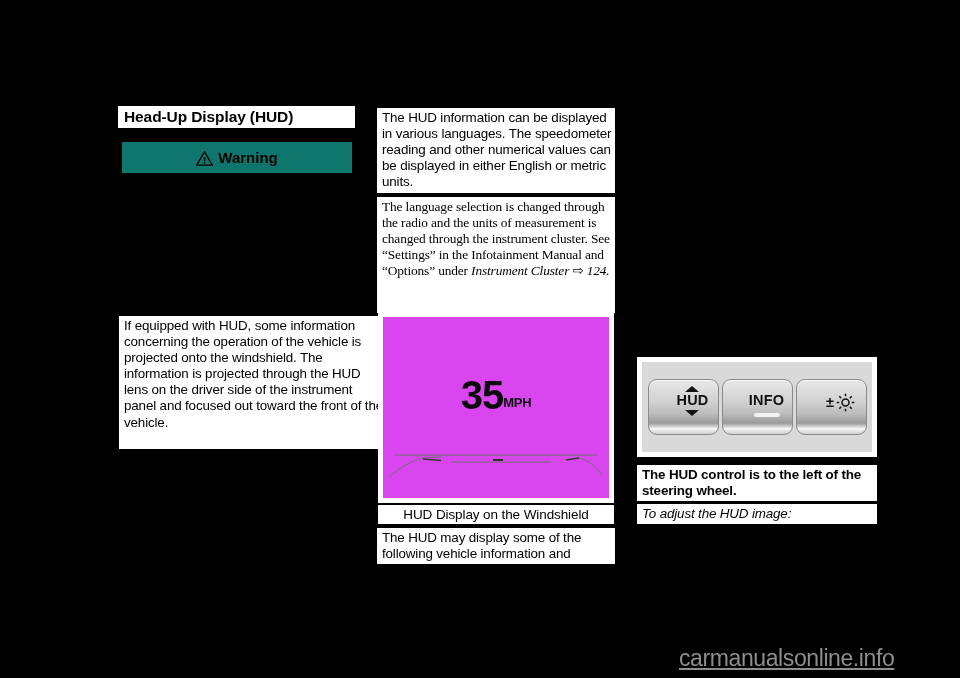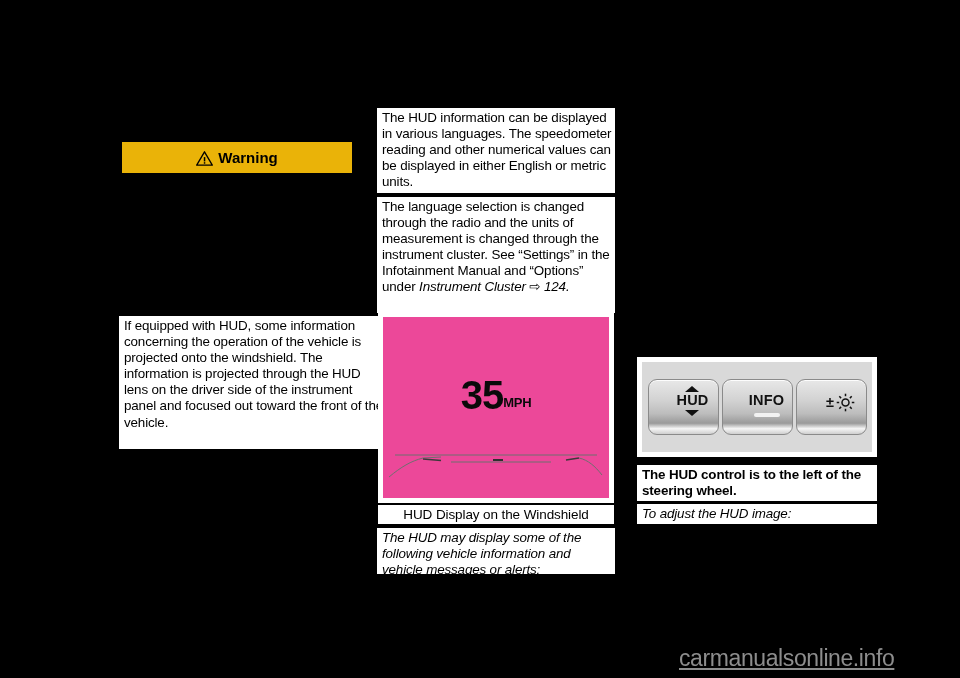--- a/index.html
+++ b/index.html
@@ -40,21 +40,21 @@
     font-weight: bold;
     font-size: 15.5px;
     line-height: 19px;
     padding: 1px 4px 2px 6px;
     letter-spacing: -0.1px;
   }
 
   
   .warnbar {
     position: absolute;
-    background: #eab308;
+    background: #0f766e;
     color: #000000;
     font-weight: bold;
     font-size: 15px;
     display: flex;
     align-items: center;
     justify-content: center;
     gap: 5px;
   }
   .warn-tri {
     display: inline-block;
@@ -66,21 +66,21 @@
 
   
   .figbox {
     position: absolute;
     background: #ffffff;
     padding: 5px;
   }
   .fig-inner {
     width: 100%;
     height: 100%;
-    background: #ec4899;
+    background: #d946ef;
     position: relative;
     overflow: hidden;
   }
   .speed {
     position: absolute;
     left: 0; right: 0;
     top: 56px;
     text-align: center;
     color: #0a0a0a;
     font-weight: bold;
@@ -177,37 +177,38 @@
     font-family: "Liberation Sans", sans-serif;
     letter-spacing: -0.4px;
     text-decoration: underline;
   }
 </style>
 </head>
 <body>
 
 <div id="page">
 
+  <div class="heading" style="left:118px; top:106px; width:237px; height:22px;">Head-Up Display (HUD)</div>
 
   <div class="warnbar" style="left:122px; top:142px; width:230px; height:31px;">
     <span class="warn-tri">
       <svg width="17" height="15" viewBox="0 0 17 15" aria-hidden="true">
         <path d="M8.5 0.8 L16.3 14.2 L0.7 14.2 Z" fill="none" stroke="#000" stroke-width="1.3" stroke-linejoin="round"></path>
         <rect x="7.8" y="6.1" width="1.5" height="4.3" fill="#000"></rect>
         <rect x="7.8" y="11.2" width="1.5" height="1.5" fill="#000"></rect>
       </svg>
     </span>
     <span>Warning</span>
   </div>
 
   <div class="txtblock" style="left:119px; top:316px; width:268px; height:133px;">If equipped with HUD, some information concerning the operation of the vehicle is projected onto the windshield. The information is projected through the HUD lens on the driver side of the instrument panel and focused out toward the front of the vehicle.</div>
 
   <div class="txtblock" style="left:377px; top:108px; width:238px; height:85px;">The HUD information can be displayed in various languages. The speedometer reading and other numerical values can be displayed in either English or metric units.</div>
 
-  <div class="txtblock" style="left:377px; top:197px; width:238px; height:116px;">
+  <div class="txtblock" style="left:377px; top:197px; width:238px; height:116px;font-family:Liberation Serif, serif;">
     <span>The language selection is changed through the radio and the units of measurement is changed through the instrument cluster. See “Settings” in the Infotainment Manual and “Options” under </span><span class="italic">Instrument Cluster</span><span class="italic" style="font-style:normal"> </span><span>⇨</span><span> </span><span class="italic">124</span><span class="italic">.</span>
   </div>
 
   <div class="figbox" style="left:378px; top:312px; width:236px; height:191px;">
     <div class="fig-inner">
       <div class="speed">
         <span class="num">35</span><span class="unit">MPH</span>
       </div>
       <svg width="226" height="181" viewBox="0 0 226 181" style="position:absolute;left:0;top:0">
         <line x1="12" y1="138" x2="214" y2="138" stroke="#6f6f6f" stroke-width="1"></line>
@@ -216,21 +217,21 @@
         <path d="M68 145 L 168 145" fill="none" stroke="#6f6f6f" stroke-width="1"></path>
         <path d="M110 143 L 120 143" fill="none" stroke="#2e2e2e" stroke-width="2"></path>
         <path d="M183 143 L 196 141" fill="none" stroke="#3a3a3a" stroke-width="1.4"></path>
         <path d="M196 141 C 205 143, 212 149, 219 158" fill="none" stroke="#6f6f6f" stroke-width="1"></path>
       </svg>
     </div>
   </div>
 
   <div class="fig-caption" style="left:378px; top:505px; width:236px; height:19px;">HUD Display on the Windshield</div>
 
-  <div class="txtblock" style="left:377px; top:528px; width:238px; height:46px;font-style:italic;">The HUD may display some of the following vehicle information and vehicle messages or alerts:</div>
+  <div class="txtblock" style="left:377px; top:528px; width:238px; height:36px;">The HUD may display some of the following vehicle information and vehicle messages or alerts:</div>
 
 
   <div class="ctrlbox" style="left:637px; top:357px; width:240px; height:100px;">
     <div class="ctrl-inner">
 
       <div class="btn">
         <span class="glyph">
           <span class="tri-up"></span>
           <span>HUD</span>
           <span class="tri-dn"></span>

